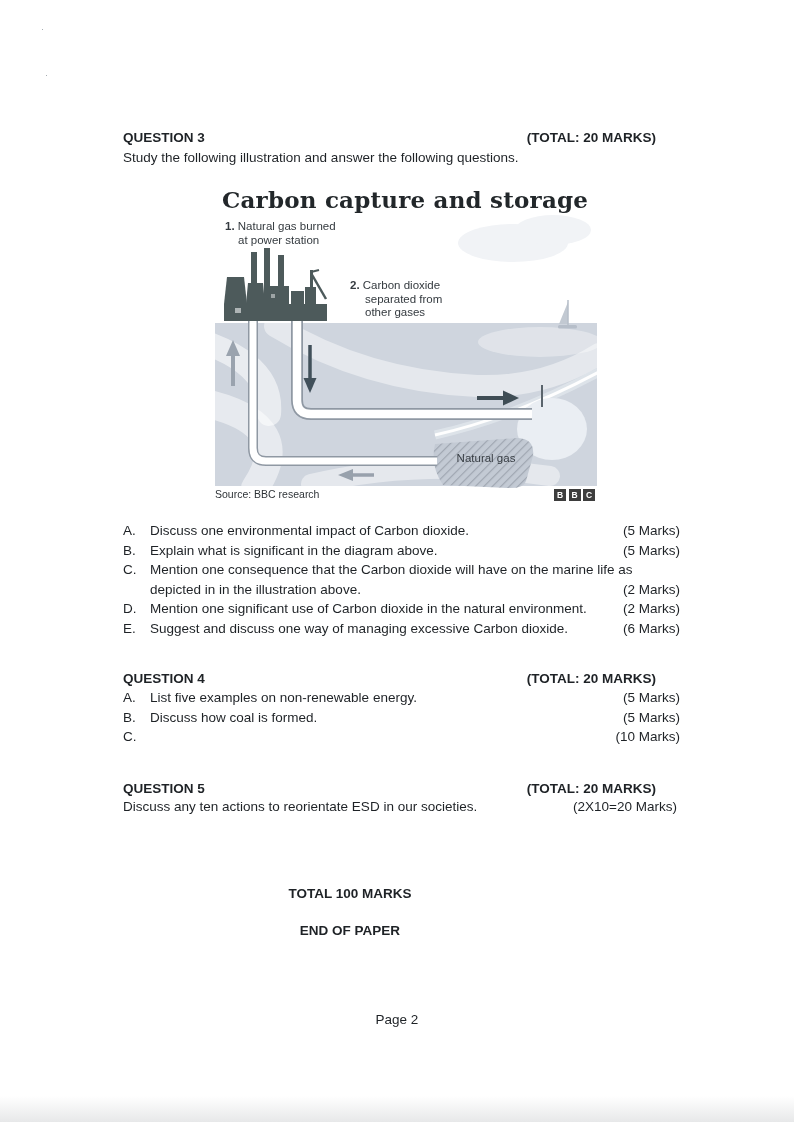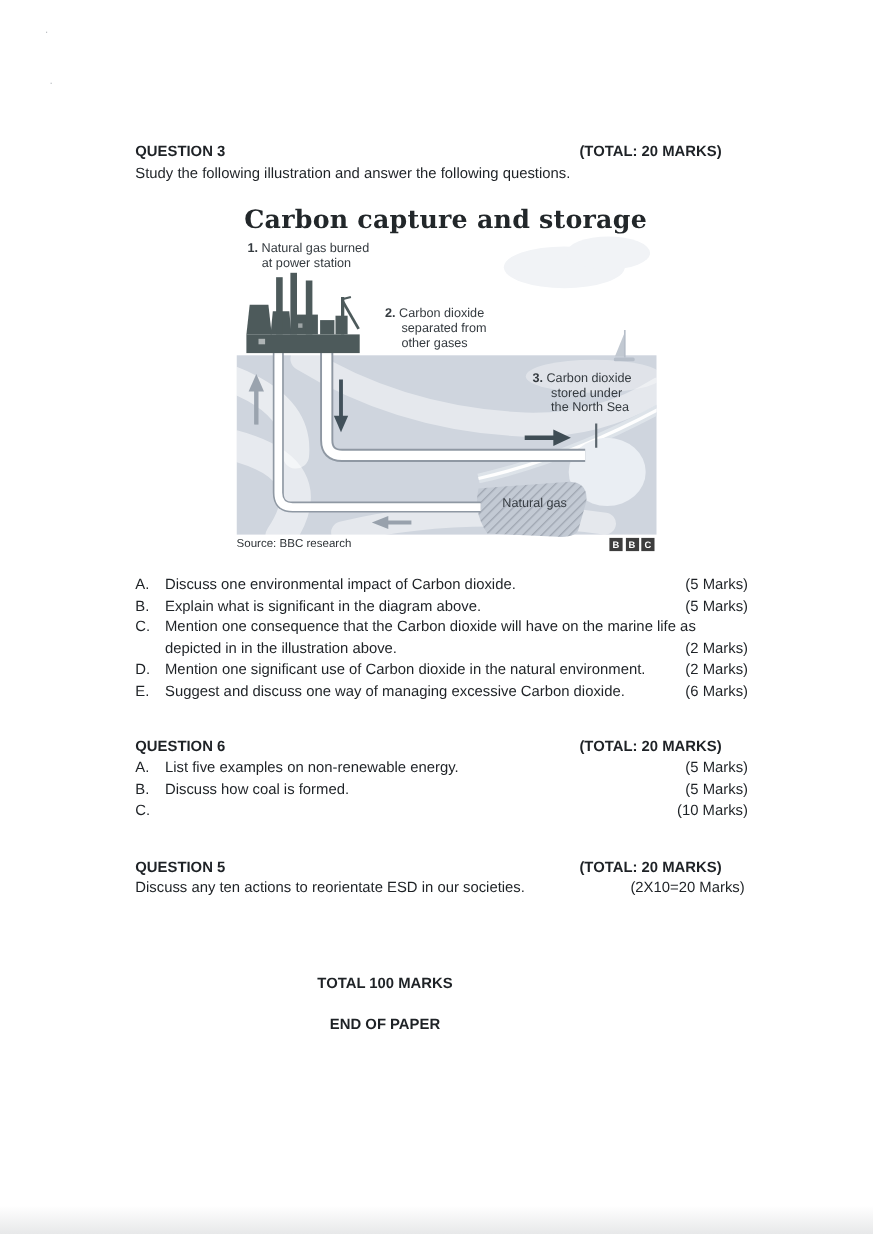--- a/index.html
+++ b/index.html
@@ -152,26 +152,20 @@
       <span class="ind">at power station</span>
     </div>
 
     <div class="dg-label lbl2" style="left:135px;top:93px">
       <span class="dg-num">2.</span>
       <span>Carbon dioxide</span>
       <span class="ind">separated from</span>
       <span class="ind">other gases</span>
     </div>
 
-    <div class="dg-label lbl3" style="left:269px;top:152px">
-      <span class="dg-num">3.</span>
-      <span>Carbon dioxide</span>
-      <span class="ind">stored under</span>
-      <span class="ind">the North Sea</span>
-    </div>
 
     <div class="ng-label">Natural gas</div>
     <div class="src">Source: BBC research</div>
     <div class="bbc">
       <span>B</span>
       <span>B</span>
       <span>C</span>
     </div>
   </div>
 
@@ -197,21 +191,21 @@
       <span class="qmarks">(2 Marks)</span>
     </div>
     <div class="qitem">
       <span class="qletter">E.</span>
       <span class="qtext">Suggest and discuss one way of managing excessive Carbon dioxide.</span>
       <span class="qmarks">(6 Marks)</span>
     </div>
   </div>
 
   <div class="hdr-row" style="top:670px">
-    <span>QUESTION 6</span>
+    <span>QUESTION 4</span>
     <span class="hdr-total">(TOTAL: 20 MARKS)</span>
   </div>
   <div class="qlist" style="top:688px">
     <div class="qitem">
       <span class="qletter">A.</span>
       <span class="qtext">List five examples on non-renewable energy.</span>
       <span class="qmarks">(5 Marks)</span>
     </div>
     <div class="qitem">
       <span class="qletter">B.</span>
@@ -229,15 +223,16 @@
     <span class="hdr-total">(TOTAL: 20 MARKS)</span>
   </div>
   <div class="q5-row" style="top:798px">
     <span>Discuss any ten actions to reorientate ESD in our societies.</span>
     <span class="q5-marks">(2X10=20 Marks)</span>
   </div>
 
   <div class="center-line" style="top:886px">TOTAL 100 MARKS</div>
   <div class="center-line" style="top:923px">END OF PAPER</div>
 
+  <div class="footer" style="top:1012px">Page 2</div>
 
   <div class="bottom-shade"></div>
 </div>
 
 </body></html>

